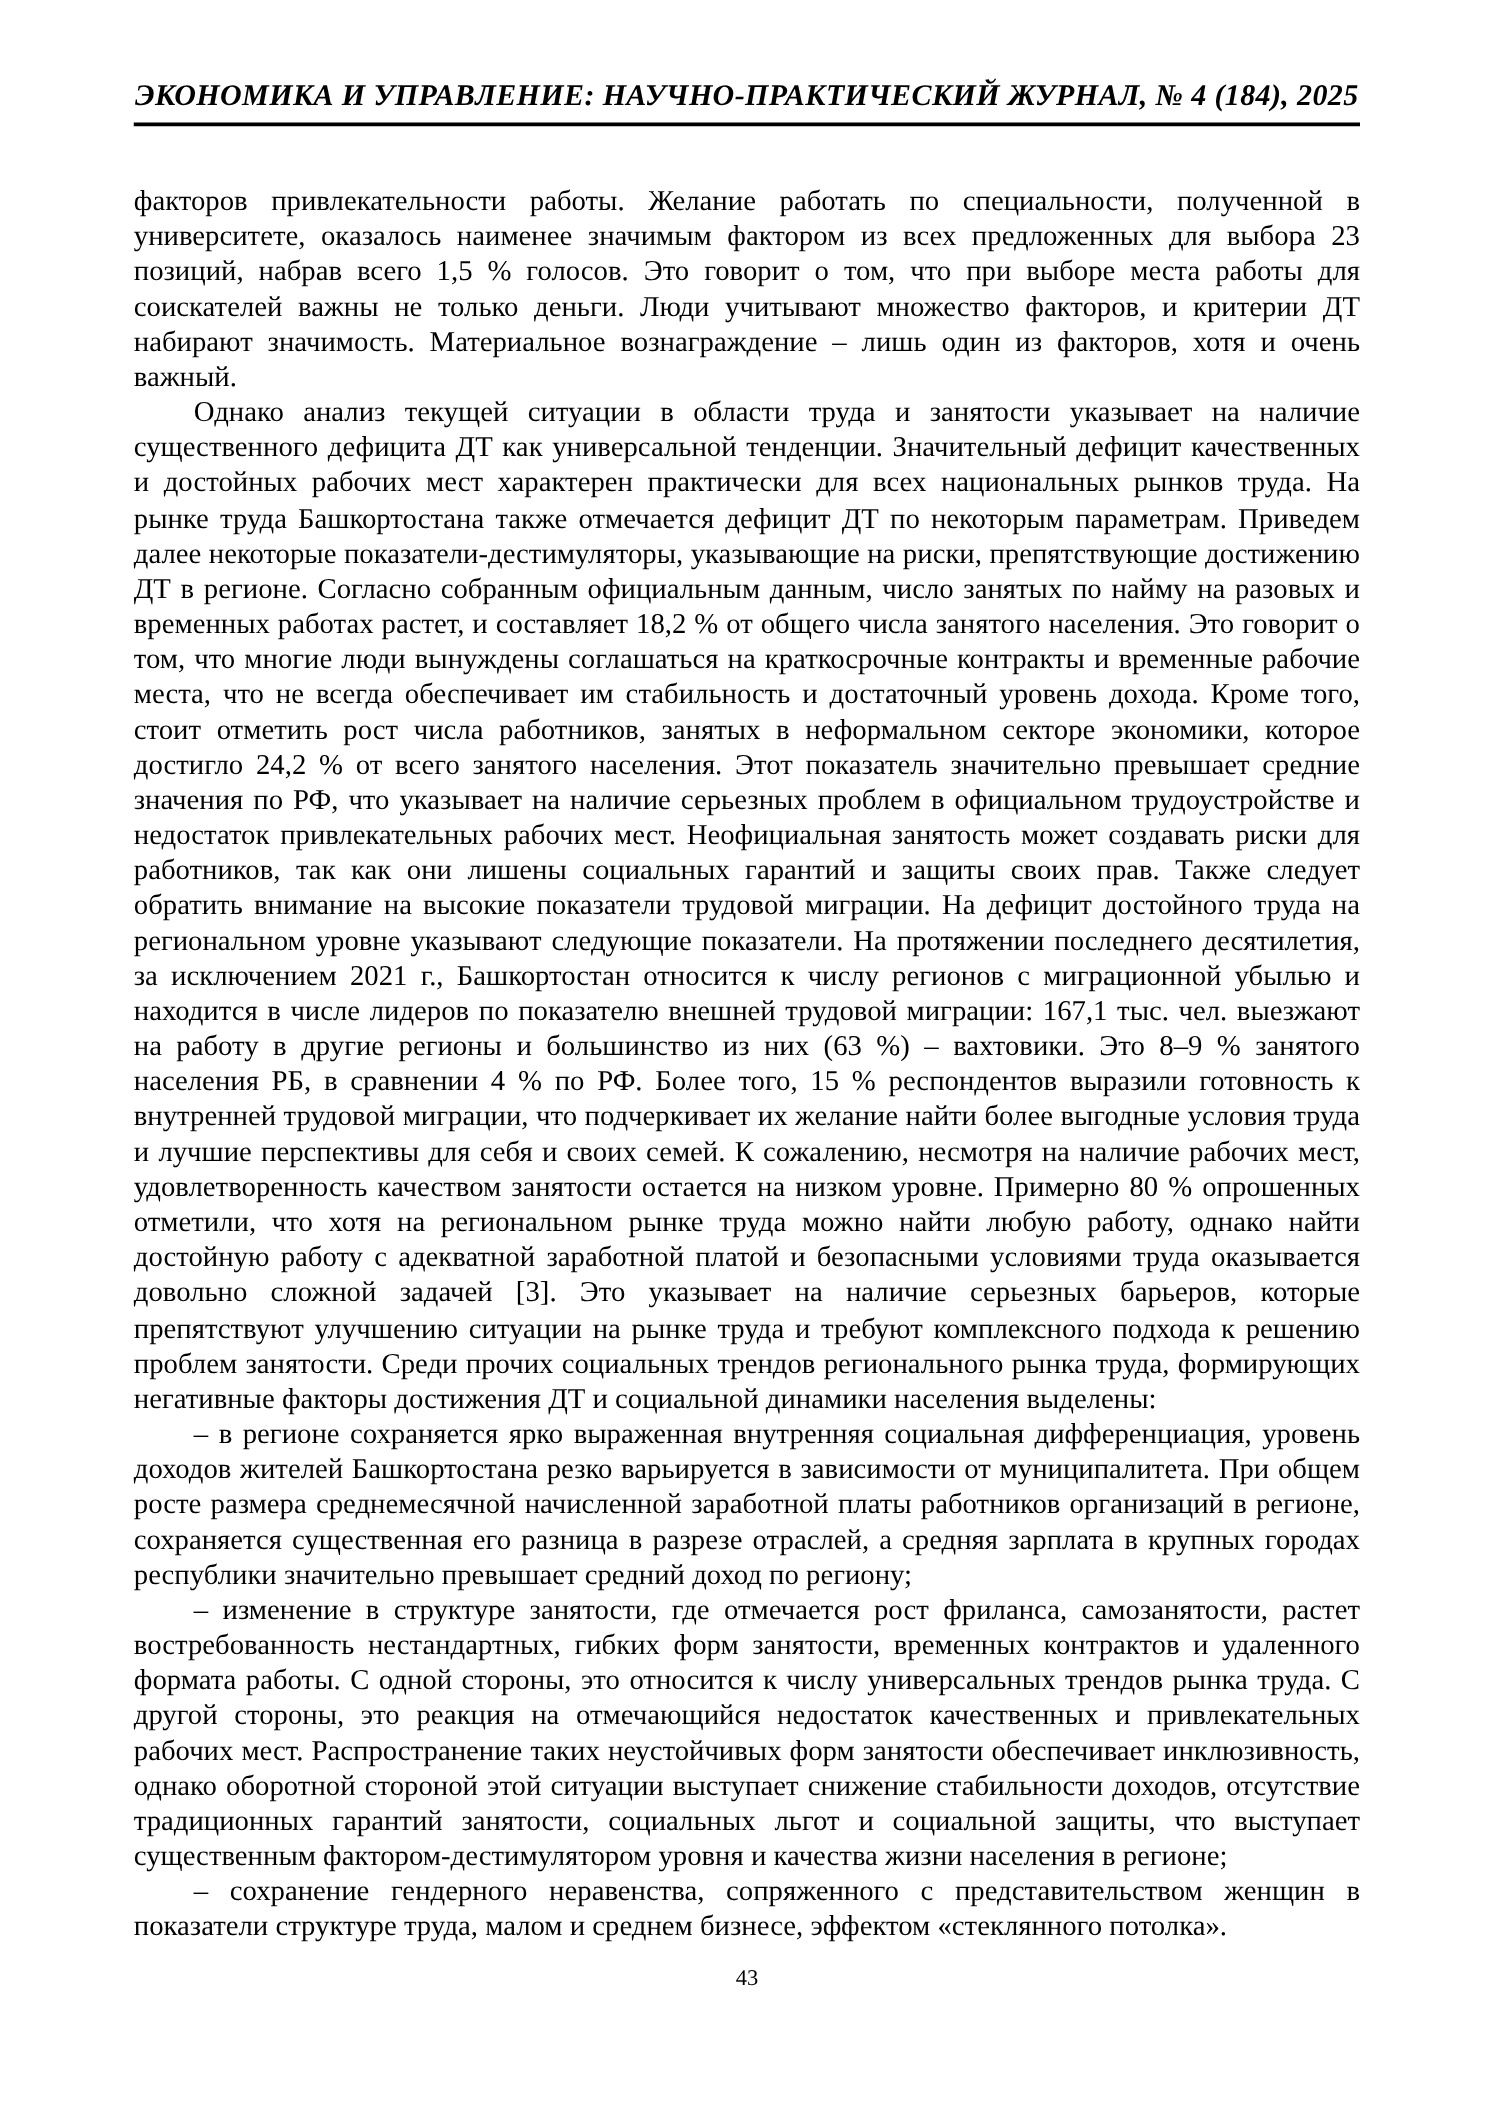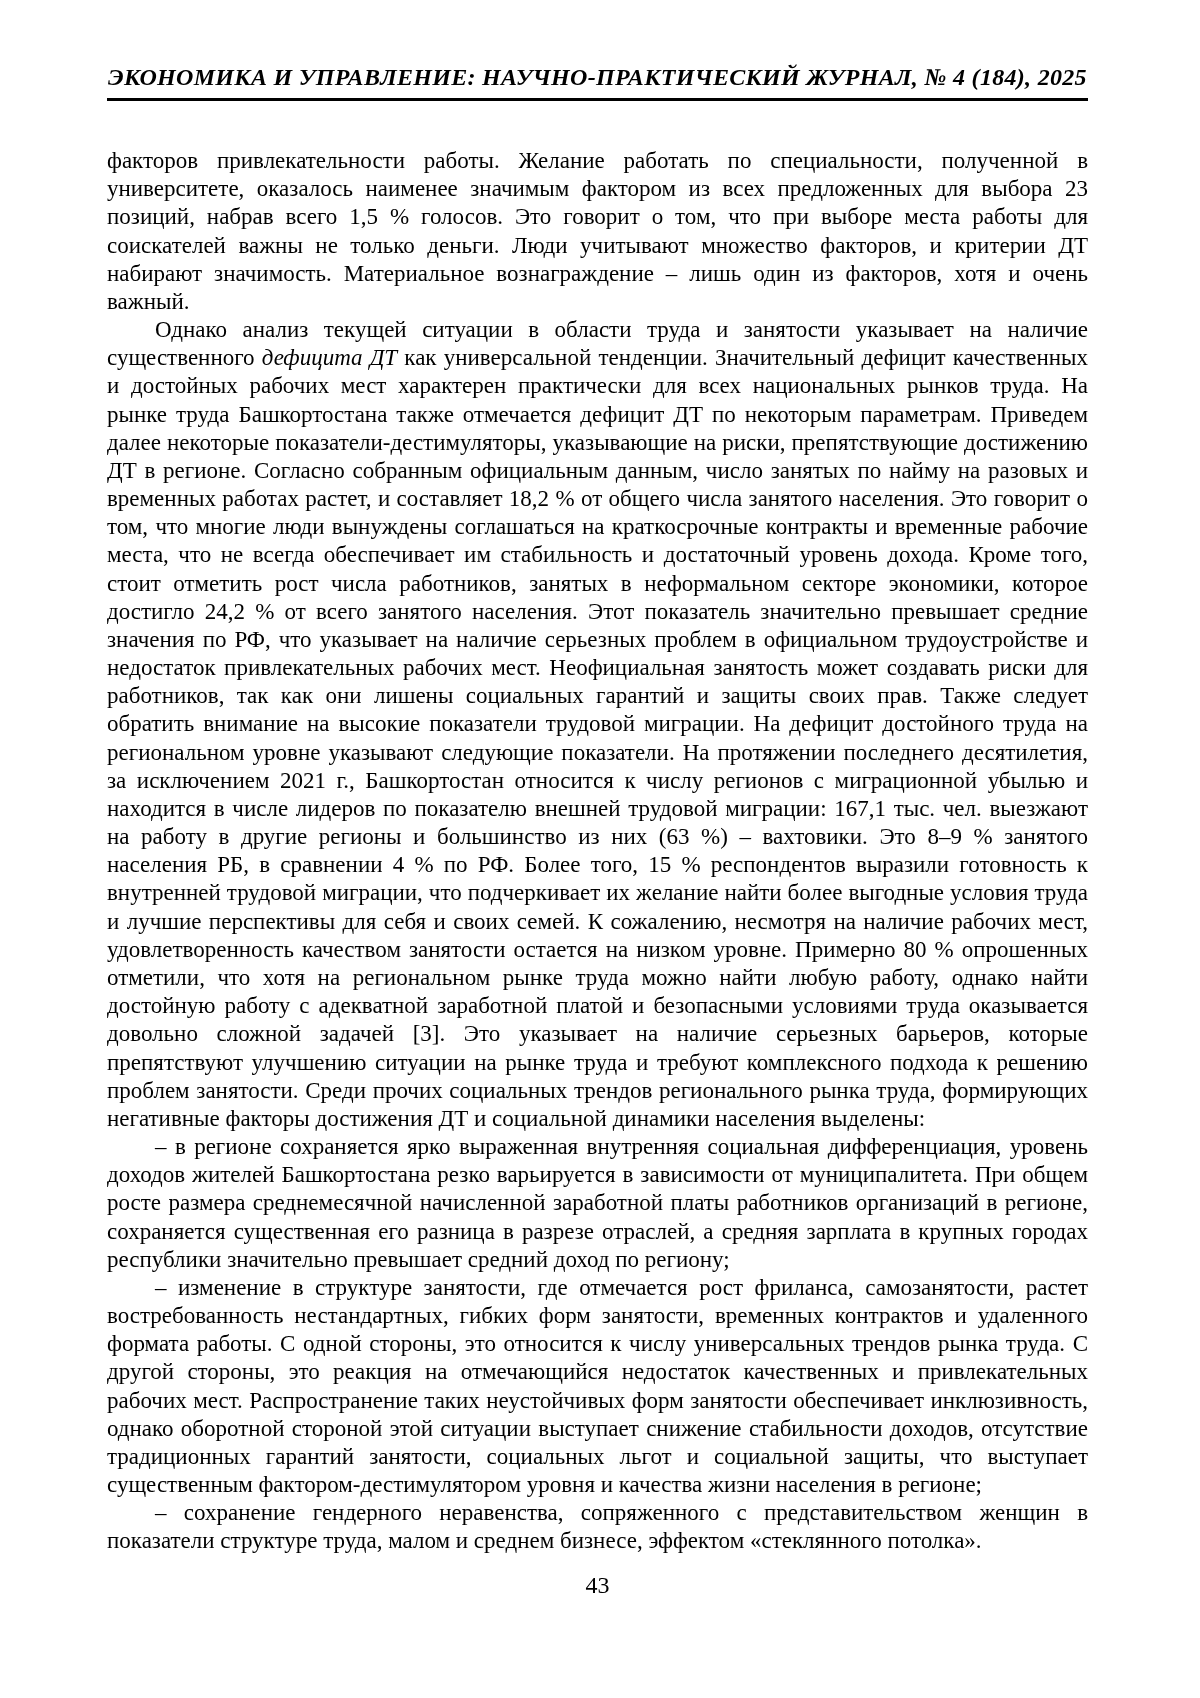--- a/index.html
+++ b/index.html
@@ -29,24 +29,24 @@
     margin: 0 0 24px 0;
   }
   .content {
     font-size: 23px;
     line-height: 1.225;
     text-align: justify;
     margin-top: 46px;
   }
   .para { margin: 0; }
   .para.indent { text-indent: 48px; }
-  .italic { font-style: italic; }
+  .italic { }
   .page-number {
     text-align: center;
-    font-size: 24px;
+    font-size: 18px;
     margin-top: 16px;
   }
 </style>
 </head>
 <body>
 
 <div class="page">
   <div class="header">ЭКОНОМИКА И УПРАВЛЕНИЕ: НАУЧНО-ПРАКТИЧЕСКИЙ ЖУРНАЛ, № 4 (184), 2025</div>
   <hr class="header-rule">
   <div class="content">

